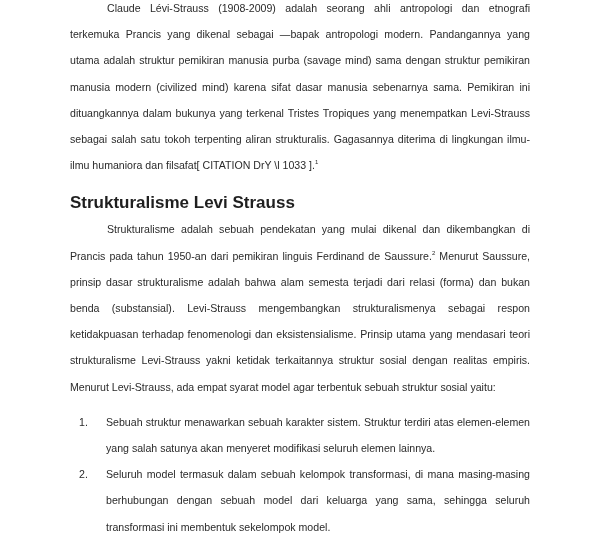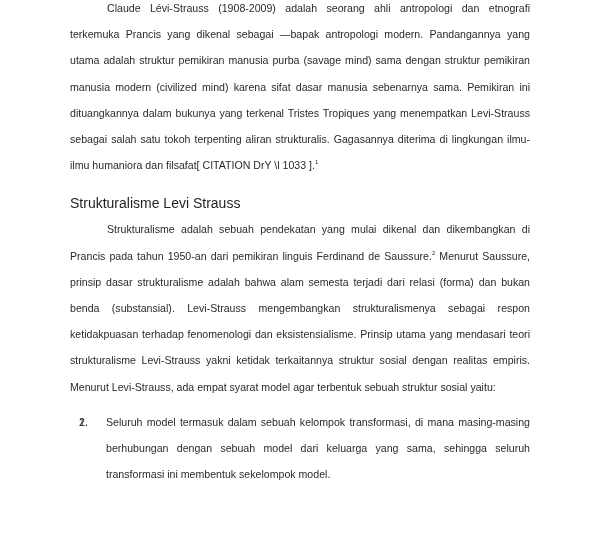--- a/index.html
+++ b/index.html
@@ -6,21 +6,21 @@
   body { width:600px; height:533px; overflow:hidden; position:relative; }
   .page {
     position:absolute; left:70px; top:0; width:460px;
     font-family:"Liberation Sans", "DejaVu Sans", sans-serif;
     font-size:10.6px; color:#2a2a2a; line-height:26.2px;
   }
   p { margin:0; text-align:justify; }
   .indent { text-indent:37px; }
   .para1 { margin-top:-5px; }
   .heading {
-    font-weight:normal; font-size:14px; color:#1f1f1f;
+    font-weight:bold; font-size:17px; color:#1f1f1f;
     margin-top:12px; line-height:26px;
   }
   sup { font-size:6px; line-height:0; vertical-align:5px; }
   ol { list-style:none; margin:9px 0 0 0; padding:0; }
   ol li { position:relative; padding-left:36px; text-align:justify; line-height:26.2px; }
   ol li .num { position:absolute; left:9px; top:0; }
 </style>
 </head>
 <body>
 
@@ -28,20 +28,21 @@
 
   <p class="indent para1"><span>Claude Lévi-Strauss (1908-2009) adalah seorang ahli antropologi dan etnografi terkemuka Prancis yang dikenal sebagai ―bapak antropologi modern. Pandangannya yang utama adalah struktur pemikiran manusia purba (savage mind) sama dengan struktur pemikiran manusia modern (civilized mind) karena sifat dasar manusia sebenarnya sama. Pemikiran ini dituangkannya dalam bukunya yang terkenal Tristes Tropiques yang menempatkan Levi-Strauss sebagai salah satu tokoh terpenting aliran strukturalis. Gagasannya diterima di lingkungan ilmu-ilmu humaniora dan filsafat[ CITATION DrY \l 1033 ].</span><sup>1</sup></p>
 
   <div class="heading">Strukturalisme Levi Strauss</div>
 
   <p class="indent"><span>Strukturalisme adalah sebuah pendekatan yang mulai dikenal dan dikembangkan di Prancis pada tahun 1950-an dari pemikiran linguis Ferdinand de Saussure.</span><sup>2</sup><span> Menurut Saussure, prinsip dasar strukturalisme adalah bahwa alam semesta terjadi dari relasi (forma) dan bukan benda (substansial). Levi-Strauss mengembangkan strukturalismenya sebagai respon ketidakpuasan terhadap fenomenologi dan eksistensialisme. Prinsip utama yang mendasari teori strukturalisme Levi-Strauss yakni ketidak terkaitannya struktur sosial dengan realitas empiris. Menurut Levi-Strauss, ada empat syarat model agar terbentuk sebuah struktur sosial yaitu:</span></p>
 
   <ol>
     <li>
       <span class="num">1.</span>
+      <span>Sebuah struktur menawarkan sebuah karakter sistem. Struktur terdiri atas elemen-elemen yang salah satunya akan menyeret modifikasi seluruh elemen lainnya.</span>
     </li>
     <li>
       <span class="num">2.</span>
       <span>Seluruh model termasuk dalam sebuah kelompok transformasi, di mana masing-masing berhubungan dengan sebuah model dari keluarga yang sama, sehingga seluruh transformasi ini membentuk sekelompok model.</span>
     </li>
 
   </ol>
 
 </div>
 

